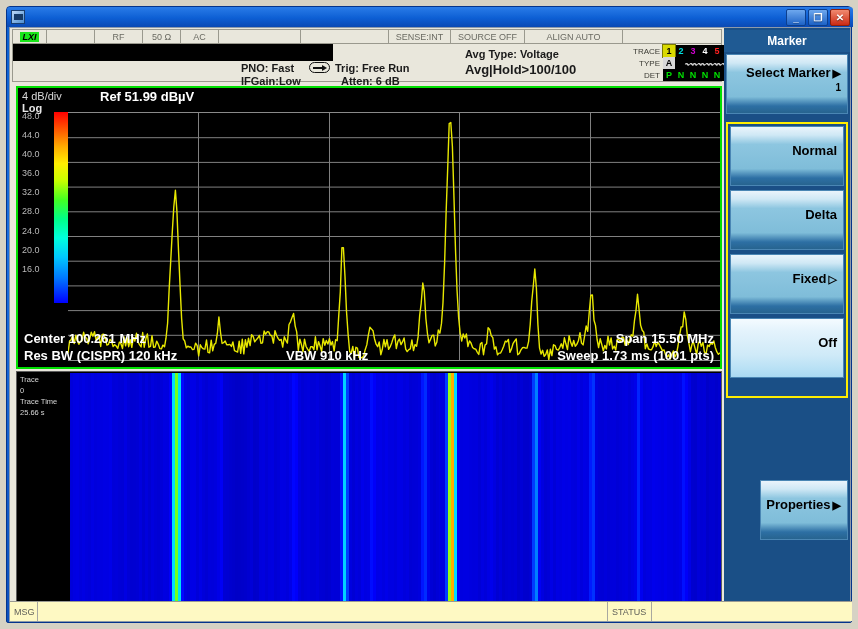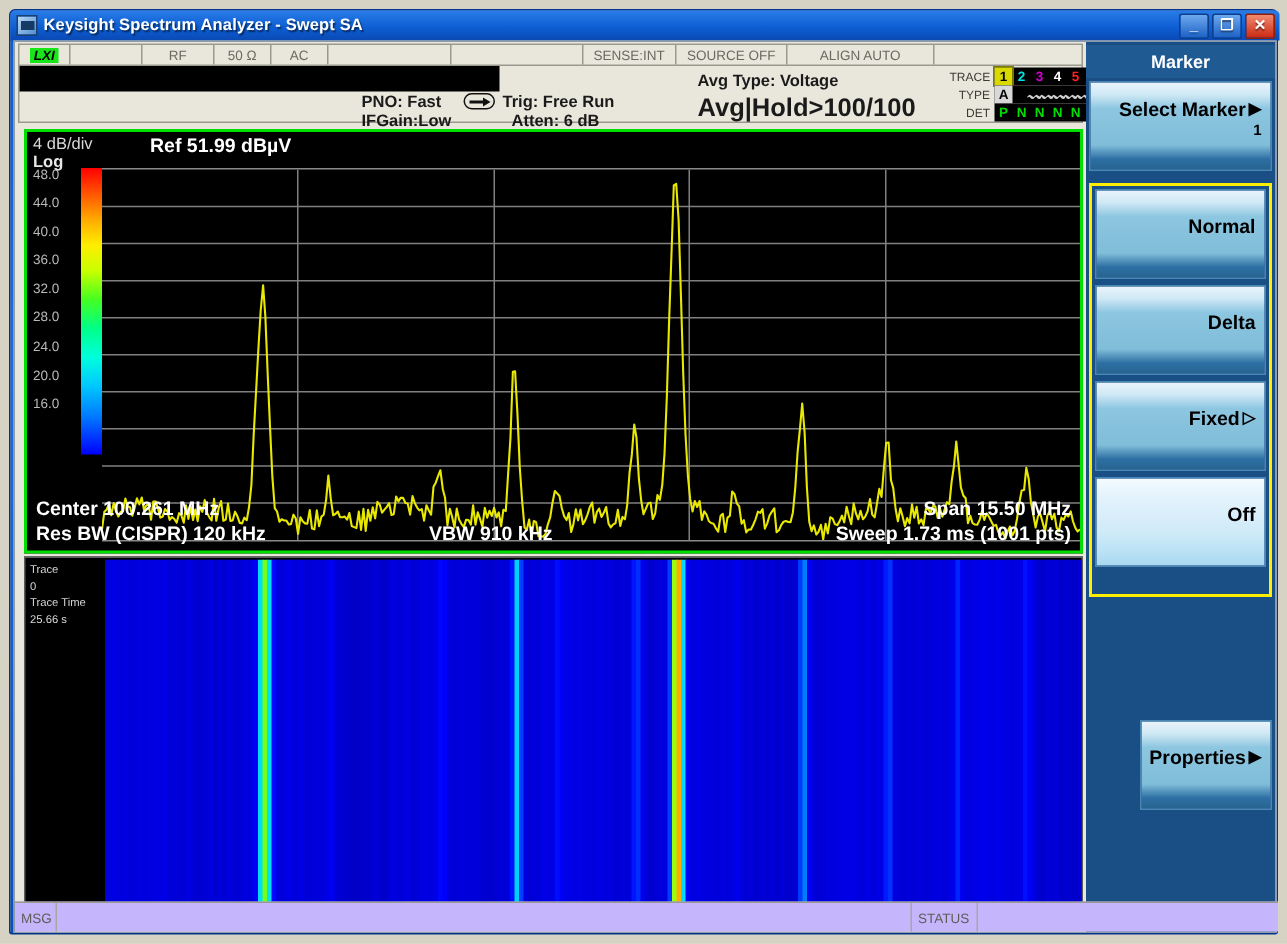--- a/index.html
+++ b/index.html
@@ -122,21 +122,21 @@
     position:absolute; left:0; top:0;
     width: 320px; height: 17px;
     background:#000;
   }
   .set-item { position: absolute; font-weight: bold; color:#1a1a1a; white-space:nowrap; }
   .s-pno   { left: 228px; top: 18px; font-size: 11px; }
   .s-ifg   { left: 228px; top: 31px; font-size: 11px; }
   .s-trig  { left: 322px; top: 18px; font-size: 11px; }
   .s-att   { left: 328px; top: 31px; font-size: 11px; }
   .s-avgt  { left: 452px; top: 4px;  font-size: 11px; }
-  .s-avgh  { left: 452px; top: 18px; font-size: 17px; }
+  .s-avgh  { left: 452px; top: 18px; font-size: 13px; }
   .pno-icon {
     position: absolute; left: 296px; top: 18px;
     width: 21px; height: 11px;
     border: 1.5px solid #111;
     border-radius: 6px;
   }
   .pno-icon::after{
     content:""; position:absolute; left:3px; top:4px;
     width:11px; height:1.5px; background:#111;
   }
@@ -249,38 +249,37 @@
       #f4fbff 0%, #e4f3fc 20%, #cfeaf8 62%, #b9e1f5 85%, #a9d8f1 100%);
   }
   .sk .sk-main { display:flex; align-items:center; gap:2px; line-height:14px;}
   .sk .sk-sub { font-size: 10px; font-weight:bold; margin-top:2px; }
   .sk .arrow-r { font-size: 11px; }
 
   
   .statusbar {
     position: absolute; left: 0; bottom: 0;
     width: 842px; height: 20px;
-    background: #c4b5fd;
+    background: #fef9c3;
     border-top: 1px solid #9a9a92;
     display: flex; align-items: stretch;
     font-size: 9px; color: #5e5e58;
   }
   .sb-cell { display:flex;align-items:center;padding:0 4px;border-right:1px solid #a8a8a0;}
   .sb-grow { flex: 1; }
 </style>
 </head>
 <body>
 
 <div id="app">
 
   <div class="win-frame">
 
     <div class="titlebar">
       <div class="win-icon"></div>
-      <span class="title-text">Keysight Spectrum Analyzer - Swept SA</span>
       <div class="win-btns">
         <div class="wbtn min">
           <span class="g">_</span>
         </div>
         <div class="wbtn">
           <span class="g">❐</span>
         </div>
         <div class="wbtn close">
           <span class="g">✕</span>
         </div>

